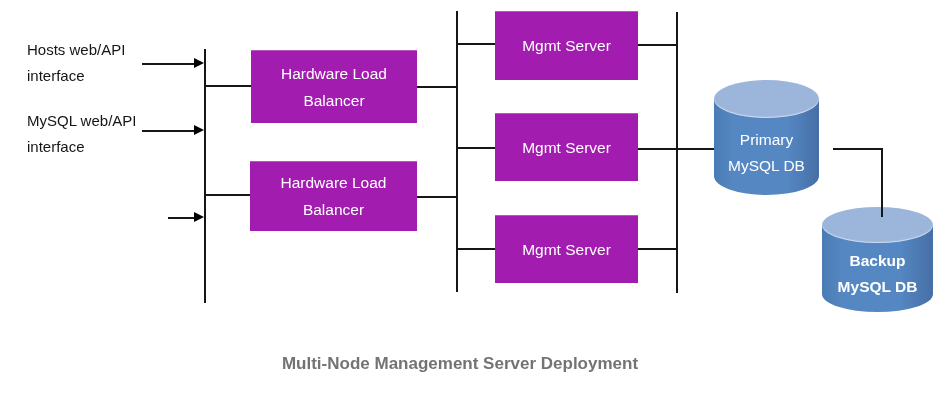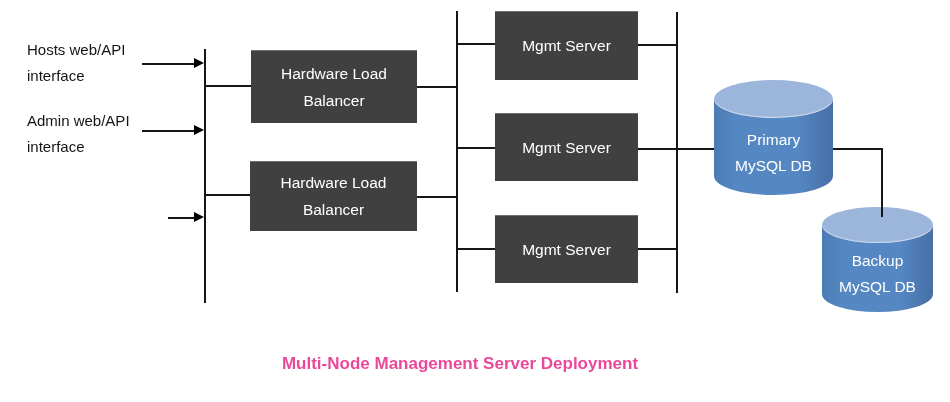--- a/index.html
+++ b/index.html
@@ -25,21 +25,21 @@
   .arrow-shaft { position:absolute; height:1.5px; background:#161616; }
   .arrow-head  {
     position:absolute; width:0; height:0;
     border-top:5px solid transparent;
     border-bottom:5px solid transparent;
     border-left:10px solid #000000;
   }
 
   .node-box {
     position:absolute;
-    background:#404040;
+    background:#a21caf;
     color:#ffffff;
     display:flex; align-items:center; justify-content:center;
     text-align:center;
     font-size:15.5px;
     line-height:27px;
     white-space:pre-line;
     box-shadow: inset 0 1px 0 rgba(255,255,255,0.25);
   }
 
   .cylinder { position:absolute; }
@@ -56,47 +56,47 @@
   .cyl-label {
     position:absolute; left:0; right:0;
     color:#ffffff;
     display:flex; align-items:center; justify-content:center;
     text-align:center;
     font-size:15.5px;
     line-height:26px;
     white-space:pre-line;
   }
   
-  .cyl-primary { left:714px; top:80px; width:119px; height:115px; }
+  .cyl-primary { left:714px; top:80px; width:105px; height:115px; }
   .cyl-primary .cyl-body { top:19px; bottom:0; border-radius:0 0 50% 50% / 0 0 19px 19px; }
   .cyl-primary .cyl-top  { height:38px; }
   .cyl-primary .cyl-label { top:30px; bottom:0; }
   
-  .cyl-backup { left:822px; top:207px; width:111px; height:105px; }
+  .cyl-backup { left:822px; top:207px; width:111px; height:105px;font-weight:bold; }
   .cyl-backup .cyl-body { top:18px; bottom:0; border-radius:0 0 50% 50% / 0 0 18px 18px; }
   .cyl-backup .cyl-top  { height:36px; }
   .cyl-backup .cyl-label { top:28px; bottom:0; }
 
   .diagram-title {
     position:absolute;
     left:60px; top:354px; width:800px;
     text-align:center;
-    color:#ec4899;
+    color:#737373;
     font-size:17px;
     font-weight:bold;
   }
 </style>
 </head>
 <body>
 
 <div class="canvas">
 
   <div class="input-label" style="left:27px; top:37px;">Hosts web/API
 interface</div>
-  <div class="input-label" style="left:27px; top:108px;">Admin web/API
+  <div class="input-label" style="left:27px; top:108px;">MySQL web/API
 interface</div>
 
   <div>
     <div class="arrow-shaft" style="left:142px; top:63px; width:53px;"></div>
     <div class="arrow-head" style="left:194px; top:58px;"></div>
   </div>
   <div>
     <div class="arrow-shaft" style="left:142px; top:130px; width:53px;"></div>
     <div class="arrow-head" style="left:194px; top:125px;"></div>
   </div>

